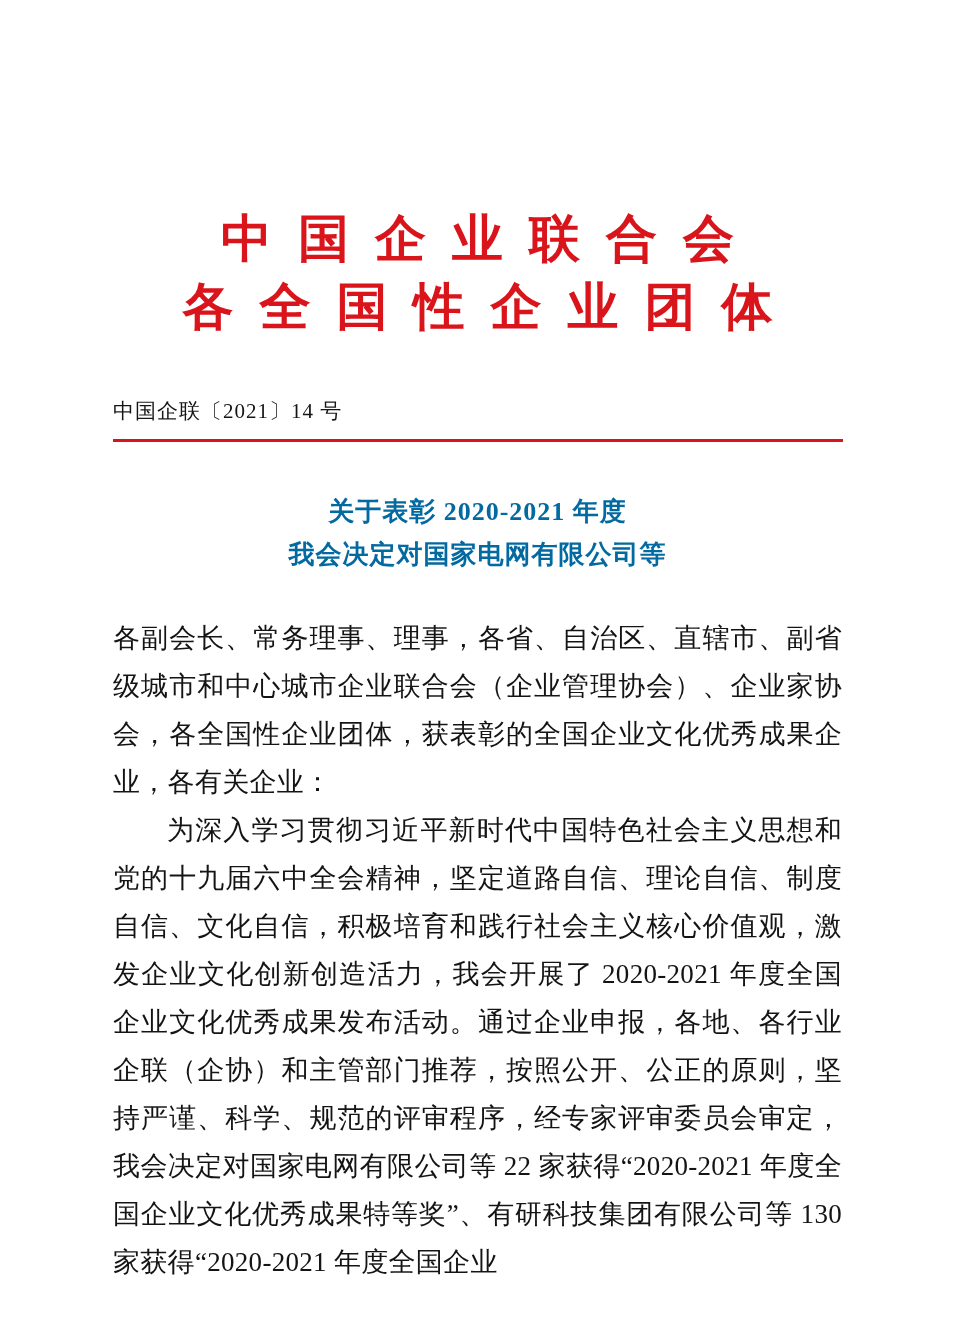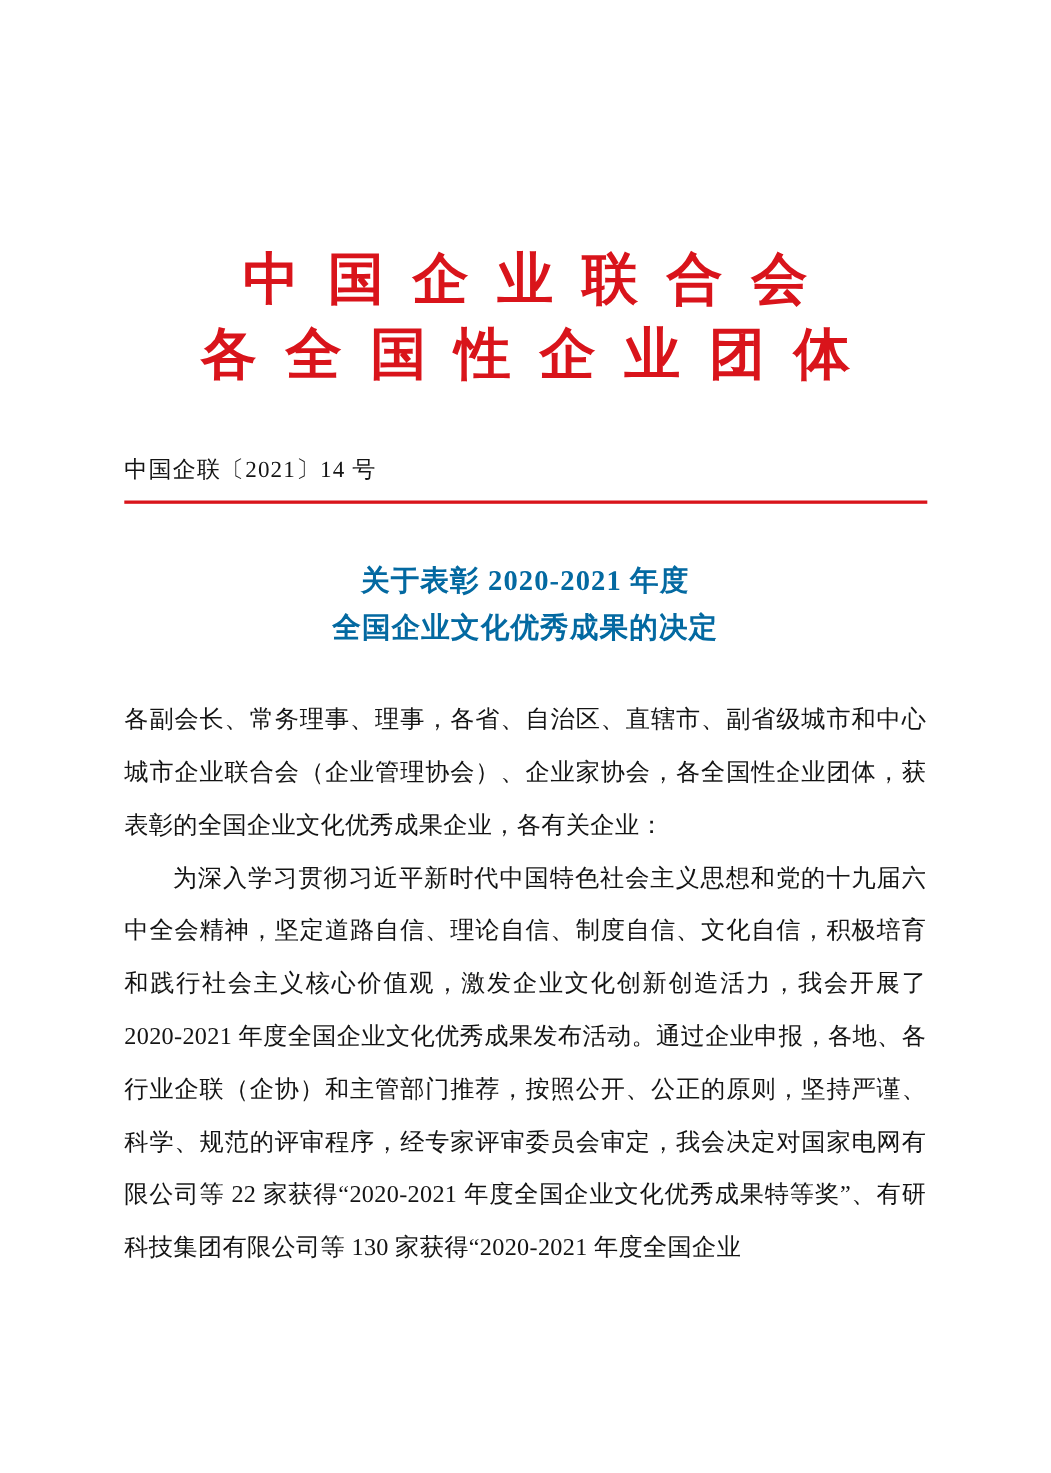--- a/index.html
+++ b/index.html
@@ -12,21 +12,21 @@
     height: 1339px;
     font-family: "Liberation Serif", "DejaVu Serif", serif;
     color: #111111;
     position: relative;
     overflow: hidden;
   }
   .page {
     width: 955px;
     height: 1314px;
     box-sizing: border-box;
-    padding: 16px 113px;
+    padding: 0 113px;
     position: relative;
   }
   
   .letterhead {
     padding-top: 205px;
     text-align: center;
   }
   .letterhead-line {
     color: #d9141b;
     font-family: "Liberation Serif", "DejaVu Serif", serif;
@@ -65,21 +65,21 @@
     line-height: 43px;
     letter-spacing: 1px;
     color: #0369a1;
   }
   .title-line {
     white-space: nowrap;
   }
   
   .body-block {
     margin-top: 38px;
-    font-size: 22px;
+    font-size: 27px;
     line-height: 48px;
     color: #141414;
     text-align: justify;
     text-justify: inter-ideograph;
     letter-spacing: 0.3px;
   }
   .para {
     margin: 0;
   }
   .para.indent {
@@ -97,21 +97,21 @@
   </div>
 
   <div class="docnum-wrap">
     <div class="docnum">中国企联〔2021〕14 号</div>
   </div>
 
   <div class="red-rule"></div>
 
   <div class="title-block">
     <div class="title-line">关于表彰 2020-2021 年度</div>
-    <div class="title-line">全国企业文化优秀成果的决定</div>
+    <div class="title-line">我会决定对国家电网有限公司等</div>
   </div>
 
   <div class="body-block">
     <p class="para">各副会长、常务理事、理事，各省、自治区、直辖市、副省级城市和中心城市企业联合会（企业管理协会）、企业家协会，各全国性企业团体，获表彰的全国企业文化优秀成果企业，各有关企业：</p>
     <p class="para indent">为深入学习贯彻习近平新时代中国特色社会主义思想和党的十九届六中全会精神，坚定道路自信、理论自信、制度自信、文化自信，积极培育和践行社会主义核心价值观，激发企业文化创新创造活力，我会开展了 2020-2021 年度全国企业文化优秀成果发布活动。通过企业申报，各地、各行业企联（企协）和主管部门推荐，按照公开、公正的原则，坚持严谨、科学、规范的评审程序，经专家评审委员会审定，我会决定对国家电网有限公司等 22 家获得“2020-2021 年度全国企业文化优秀成果特等奖”、有研科技集团有限公司等 130 家获得“2020-2021 年度全国企业</p>
   </div>
 
 </div>
 
 </body></html>

